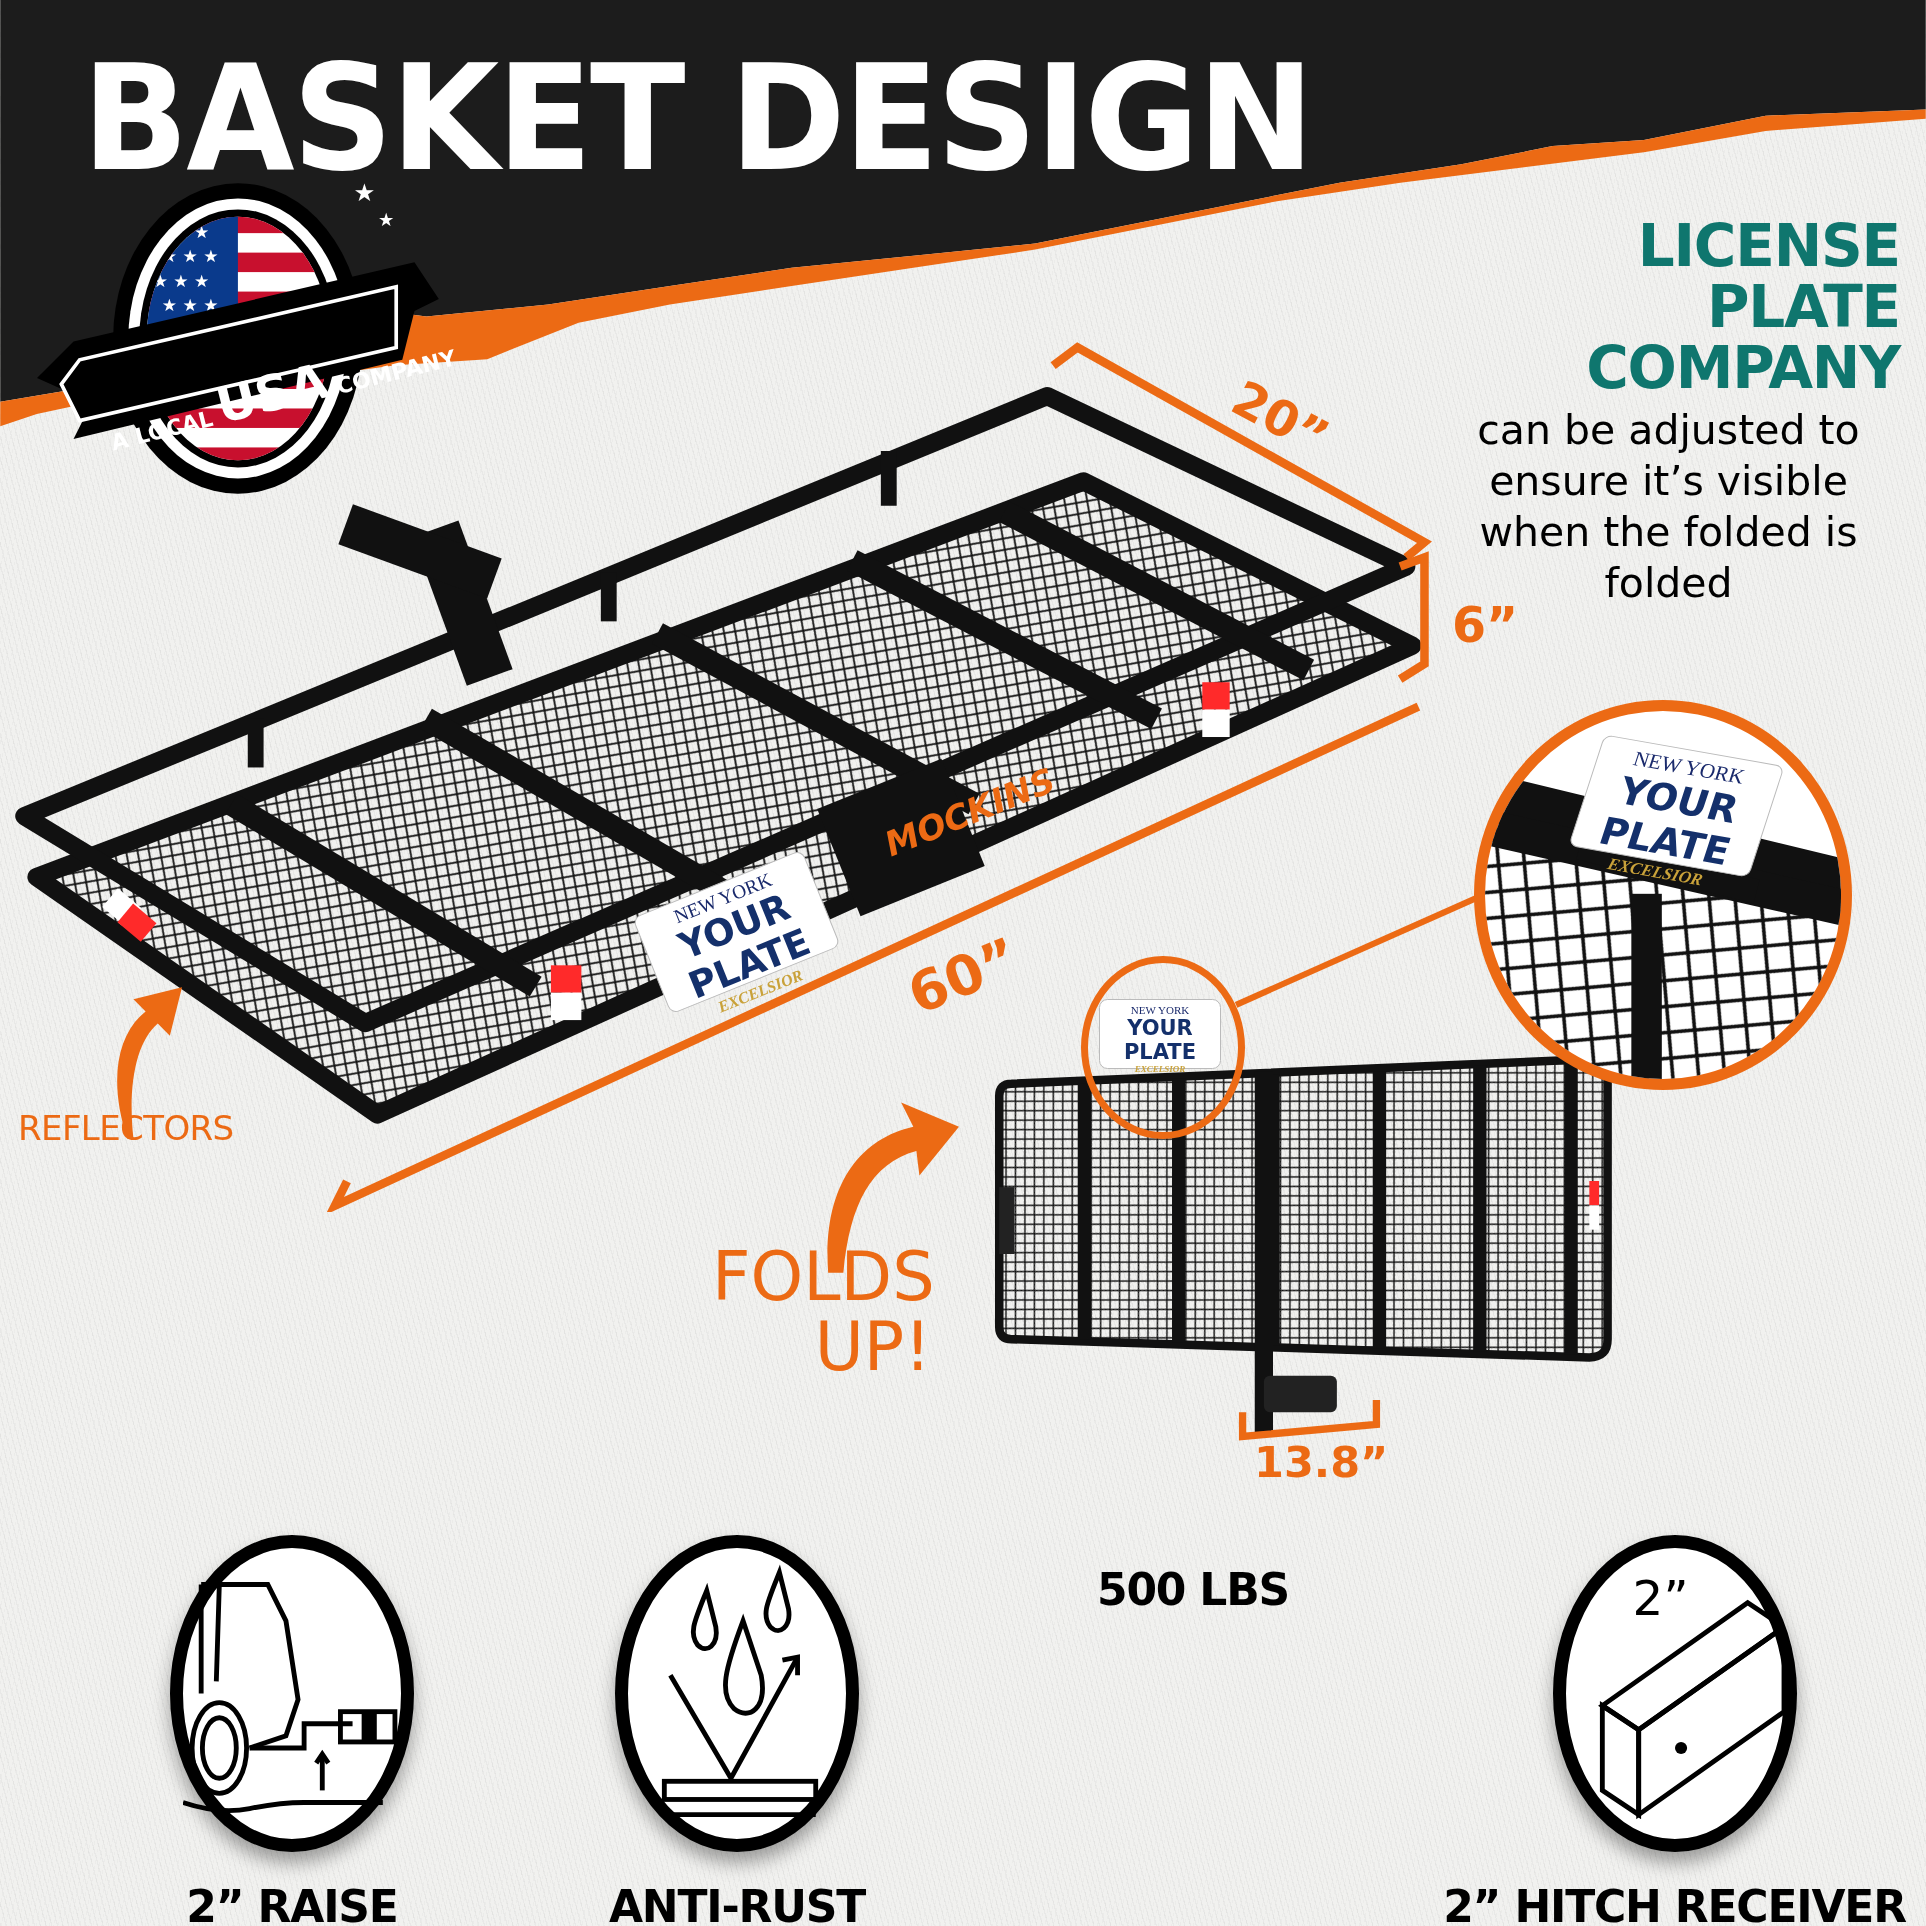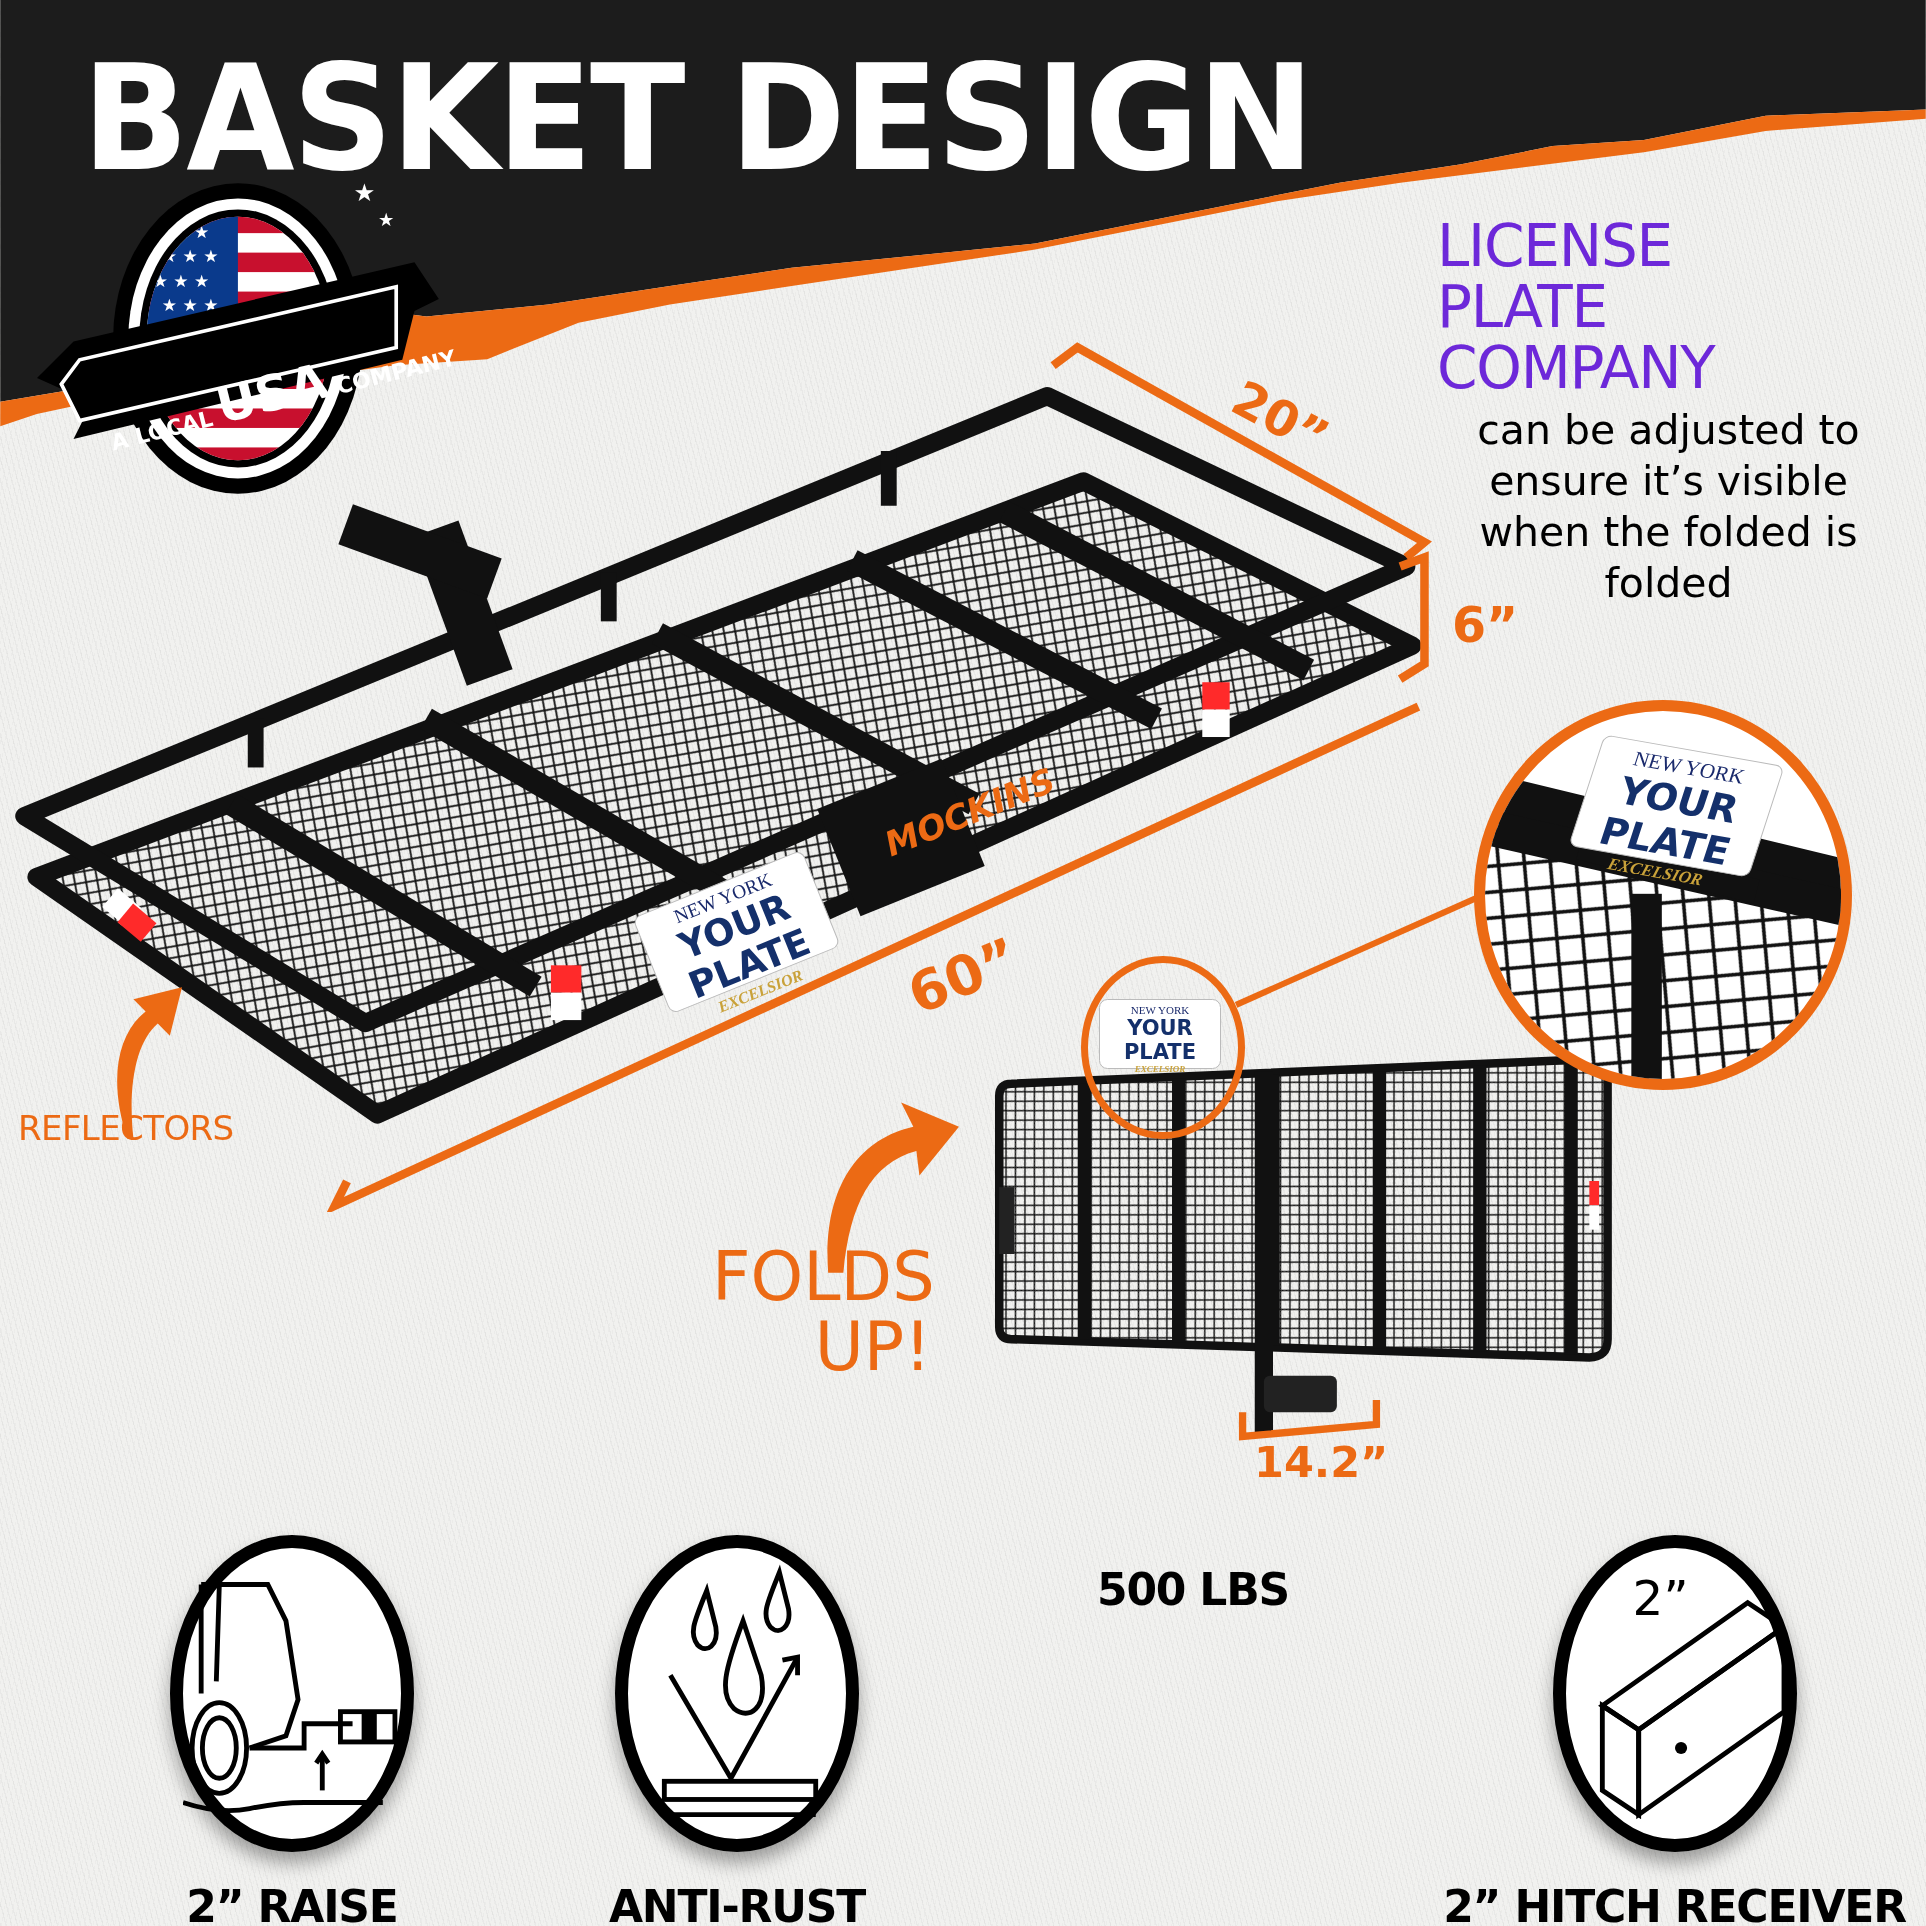--- a/index.html
+++ b/index.html
@@ -6,22 +6,22 @@
   body { width:1926px; height:1926px; position:relative; overflow:hidden;
     background:#f1f1ef; font-family:"Liberation Sans", sans-serif; }
   .abs { position:absolute; }
   .bg-texture { position:absolute; inset:0;
     background:
       repeating-linear-gradient(75deg, rgba(0,0,0,0.035) 0 1.2px, transparent 1.2px 5.5px),
       repeating-linear-gradient(100deg, rgba(0,0,0,0.025) 0 0.6px, transparent 0.6px 4.3px),
       #f1f1ef; }
   .title { left:82px; top:37px; font-size:140px; font-weight:900; color:#fff;
     letter-spacing:-2.4px; transform:scaleY(1.05); font-family:"DejaVu Sans", sans-serif; }
-  .lp-heading { left:1437px; top:216px; width:463px; text-align:left; font-family:"DejaVu Sans", sans-serif;
-    font-weight:400; font-size:58px; line-height:61px; color:#6d28d9; letter-spacing:-1.2px; }
+  .lp-heading { left:1437px; top:216px; width:463px; text-align:right; font-family:"DejaVu Sans", sans-serif;
+    font-weight:700; font-size:58px; line-height:61px; color:#0f766e; letter-spacing:-1.2px; }
   .lp-desc { left:1437px; top:405px; width:463px; text-align:center; font-family:"DejaVu Sans", sans-serif;
     font-size:41px; line-height:51px; color:#000; }
   .orange-text { color:#ec6a14; font-family:"DejaVu Sans", sans-serif; font-weight:400; }
   .dim { font-size:49px; font-weight:700; color:#ec6a14; font-family:"DejaVu Sans", sans-serif; }
   .feature { position:absolute; top:1535px; width:426px; text-align:center; }
   .feature .circle { width:244px; height:317px; margin:0 auto; border:13.4px solid #000; border-radius:50%;
     background:#fff; box-shadow:0 11px 18px rgba(0,0,0,0.35); position:relative; box-sizing:border-box; }
   .feature .circle svg { position:absolute; left:0; top:0; width:100%; height:100%; }
   .feature .f-title { margin-top:30px; font-family:"DejaVu Sans", sans-serif; font-weight:900; font-size:44px;
     letter-spacing:-1.2px; color:#000; line-height:49px; }
@@ -185,21 +185,21 @@
     <line x1="810" y1="50" x2="810" y2="520"></line>
       <line x1="960" y1="45" x2="960" y2="525"></line>
   </g>
   <rect x="440" y="60" width="30" height="600" fill="#111"></rect>
   <rect x="455" y="560" width="120" height="60" fill="#222" rx="10"></rect>
   <rect x="990" y="240" width="16" height="40" fill="#ff2a2a"></rect>
   <rect x="990" y="280" width="16" height="40" fill="#fff"></rect>
   <rect x="20" y="250" width="25" height="110" fill="#222"></rect>
   <polyline points="420,620 420,660 640,640 640,600" stroke="#ec6a14" stroke-width="12" fill="none"></polyline>
 </svg>
-<div class="abs dim" style="left:1254px;top:1437px;font-size:43px;">14.2”</div>
+<div class="abs dim" style="left:1254px;top:1437px;font-size:43px;">13.8”</div>
 
 <div class="abs" style="left:1081px;top:956px;width:164px;height:183px;border:7.3px solid #ec6a14;border-radius:50%;box-sizing:border-box;"></div>
 <div class="abs plate" style="left:1099px;top:999px;width:122px;height:70px;">
   <div class="ny" style="font-size:11px;margin-top:3.7px;">NEW YORK</div>
   <div style="font-size:21px;line-height:23px;">
     <span class="yp">YOUR</span>
     <span class="yp">PLATE</span>
   </div>
   <div class="ex" style="font-size:9px;">EXCELSIOR</div>
 </div>

